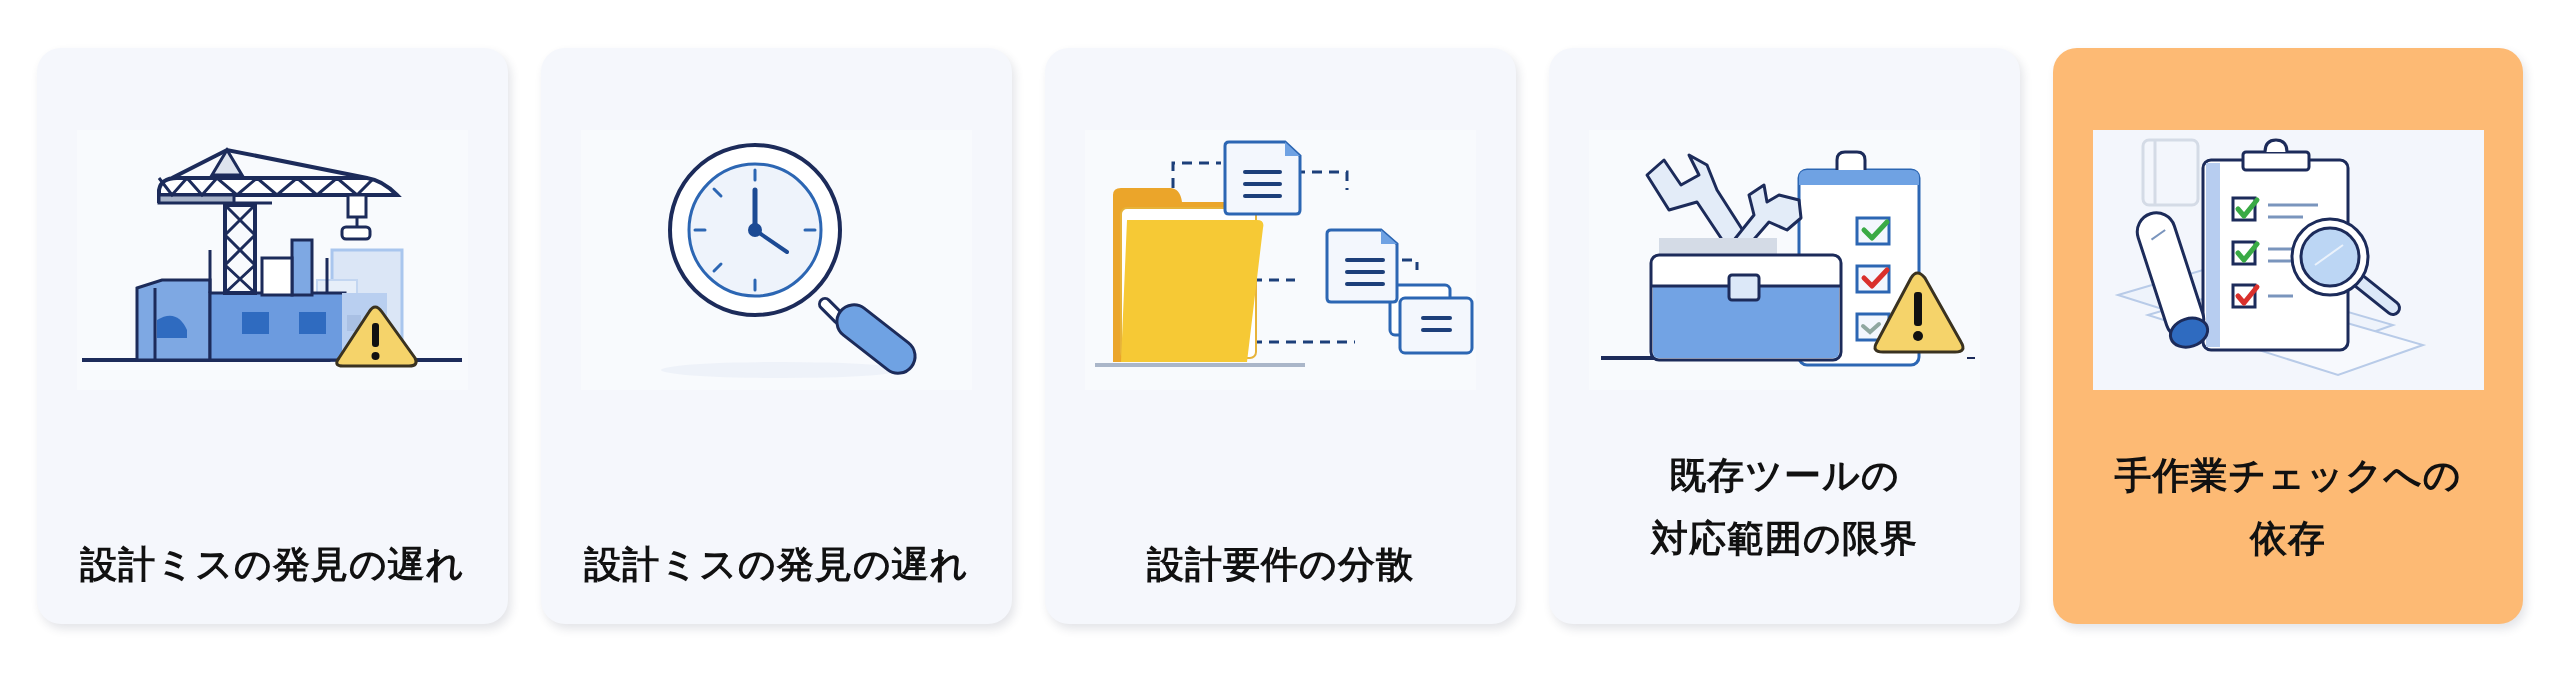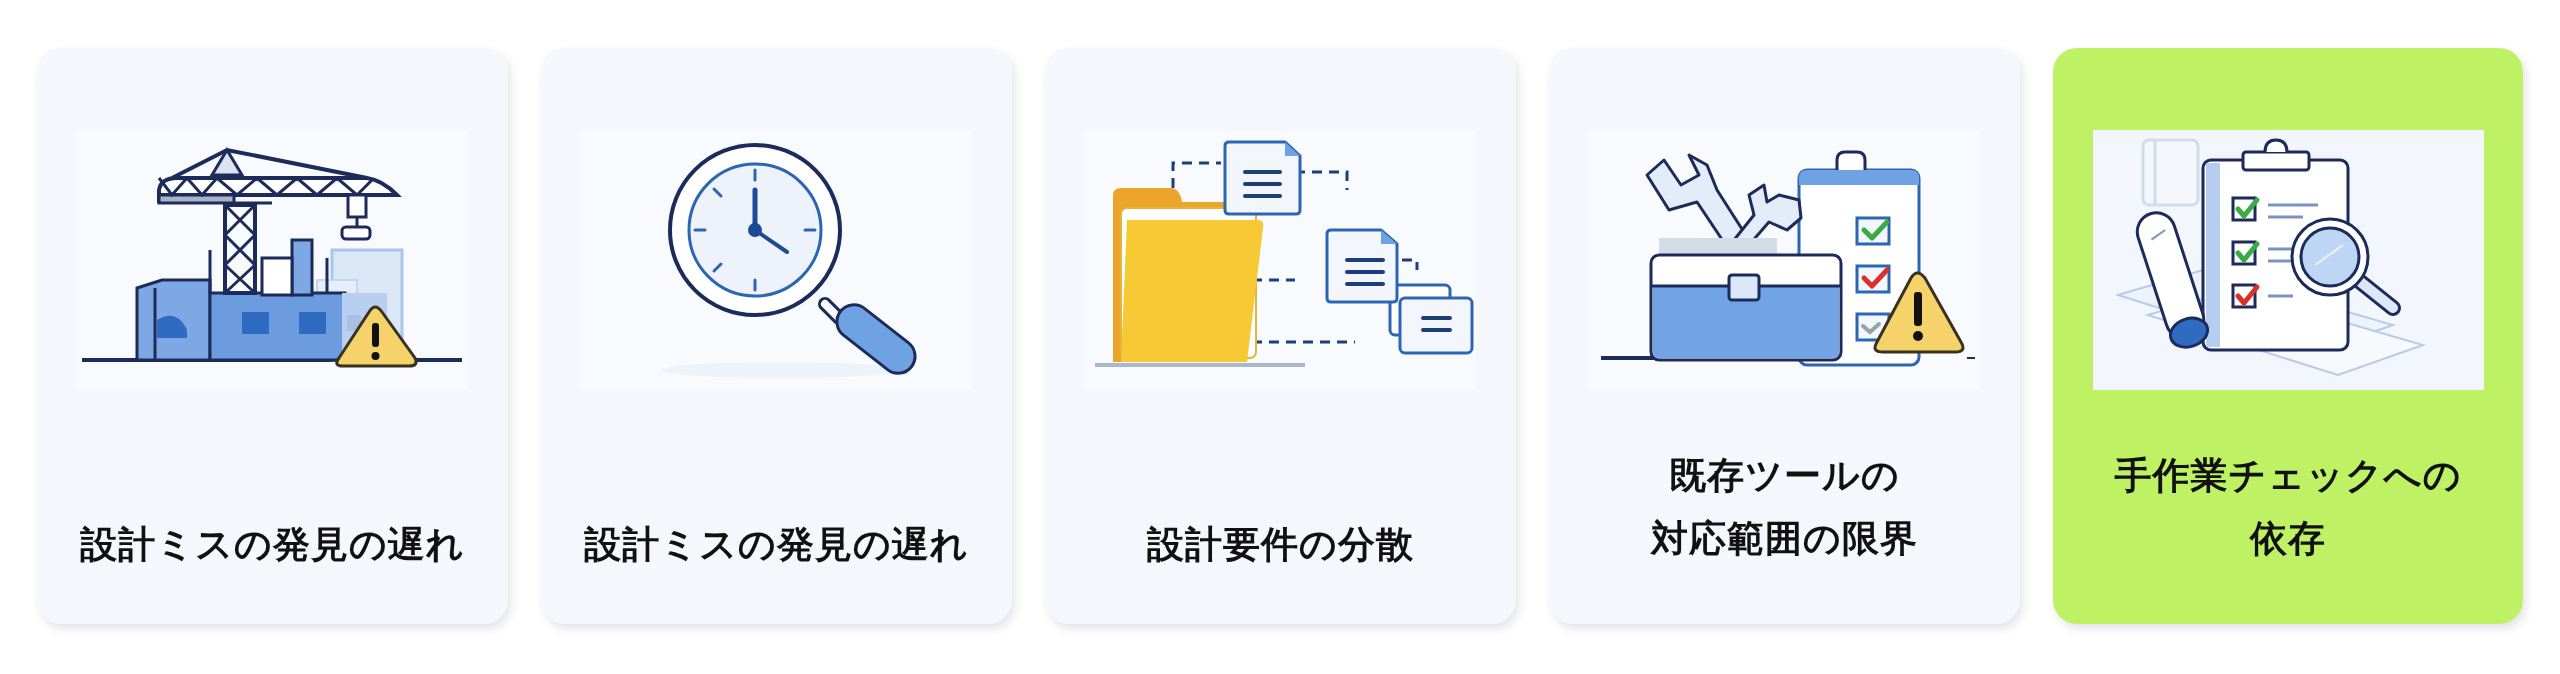--- a/index.html
+++ b/index.html
@@ -23,21 +23,21 @@
   }
   .card {
     width: 471px;
     height: 576px;
     border-radius: 24px;
     background: #f5f7fc;
     box-shadow: 3px 5px 10px rgba(40, 50, 80, 0.13);
     position: relative;
     box-sizing: border-box;
   }
-  .card.alt { background: #bef264; }
+  .card.alt { background: #fdba74; }
   .illus {
     position: absolute;
     left: 40px;
     top: 82px;
     width: 391px;
     height: 260px;
     background: #f8fafd;
   }
   .illus svg {
     width: 100%;
@@ -54,21 +54,21 @@
     align-items: center;
     justify-content: center;
     text-align: center;
     font-weight: bold;
     font-size: 37px;
     line-height: 63px;
     color: #111111;
     letter-spacing: 1px;
     white-space: pre-line;
   }
-  .label.single { top: 368px; align-items: flex-start; padding-top: 97px; bottom: auto; }
+  .label.single { top: 388px; align-items: flex-start; padding-top: 97px; bottom: auto; }
 </style>
 </head>
 <body>
 
 <div class="cards">
 
   <div class="card">
     <div class="illus">
       <svg viewBox="0 0 391 260" xmlns="http://www.w3.org/2000/svg">
 

